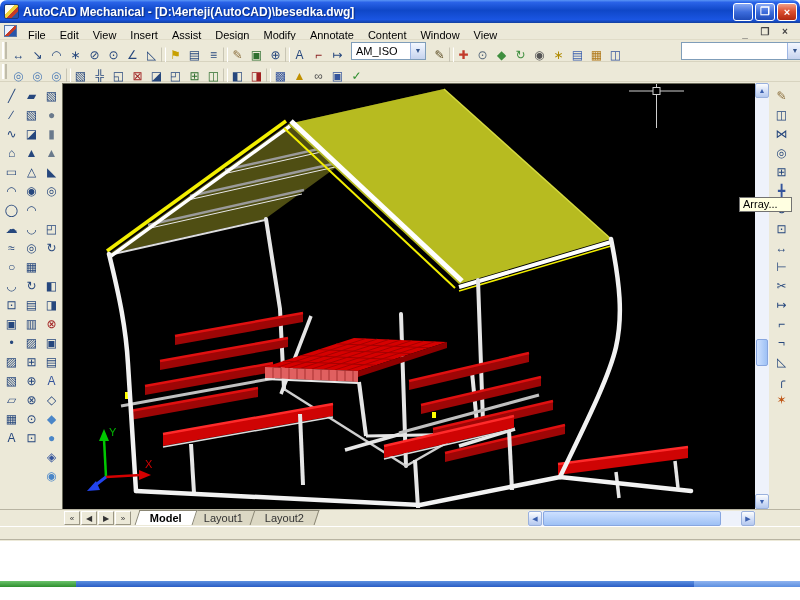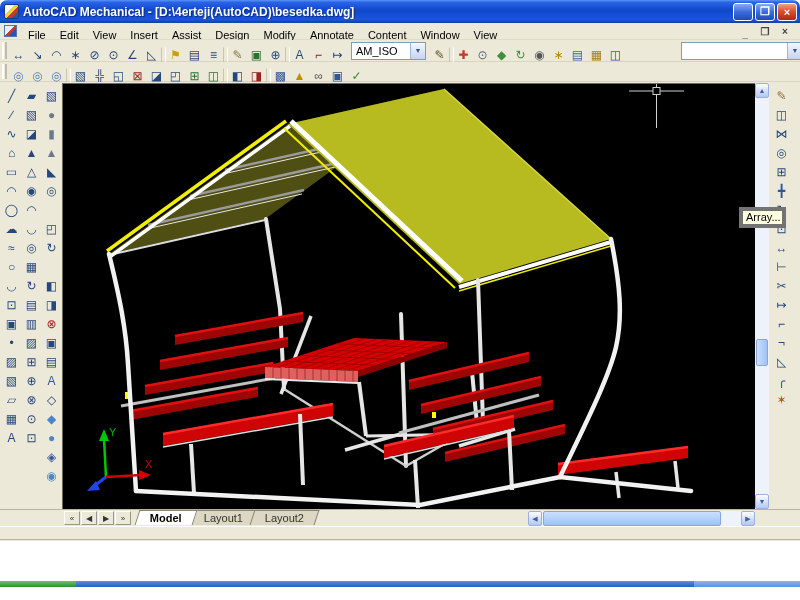--- a/index.html
+++ b/index.html
@@ -60,22 +60,22 @@
     cursor:crosshair; border-top:1px solid #6a6a5a; border-left:1px solid #6a6a5a; }
   .canvas svg { display:block; width:693px; height:426px; }
 
   
   .vscroll { position:absolute; left:755px; top:1px; width:14px; height:426px; background:#eef2fb; }
   .sbtn { position:absolute; left:0; width:14px; height:15px;
     background:linear-gradient(180deg,#fdfeff,#cfdcf6 60%,#b4c8ef); border:1px solid #9ab1dd; border-radius:2px;
     color:#3a5fae; font-size:7px; display:flex; align-items:center; justify-content:center; }
   .vthumb { position:absolute; left:1px; top:256px; width:12px; height:27px; border-radius:2px;
     background:linear-gradient(90deg,#cde0ff,#9ec1f5); border:1px solid #87a6e0; }
-  .tooltip { position:absolute; left:739px; top:207px; background:#ffffe1; border:4px solid #737373;
-    font-size:11px; padding:0 1px 1px 3px; z-index:50; white-space:nowrap; }
+  .tooltip { position:absolute; left:739px; top:197px; background:#ffffe1; border:1px solid #737373;
+    font-size:11px; padding:0 13px 1px 3px; z-index:50; white-space:nowrap; }
 
   
   .tabrow { position:absolute; left:0; top:509px; width:800px; height:17px; background:#ece9d8;
     display:flex; align-items:center; border-top:1px solid #b8b4a2; }
   .tabnav { display:flex; margin-left:64px; gap:1px; }
   .navbtn { width:16px; height:14px; background:#ece9d8; border:1px solid #fff;
     border-right-color:#9a9684; border-bottom-color:#9a9684; font-size:8px; color:#333;
     display:flex; align-items:center; justify-content:center; }
   .tabs { display:flex; margin-left:6px; height:16px; align-items:flex-start; }
   .tab { position:relative; height:15px; padding:0 12px; font-size:11px; display:flex; align-items:center;

